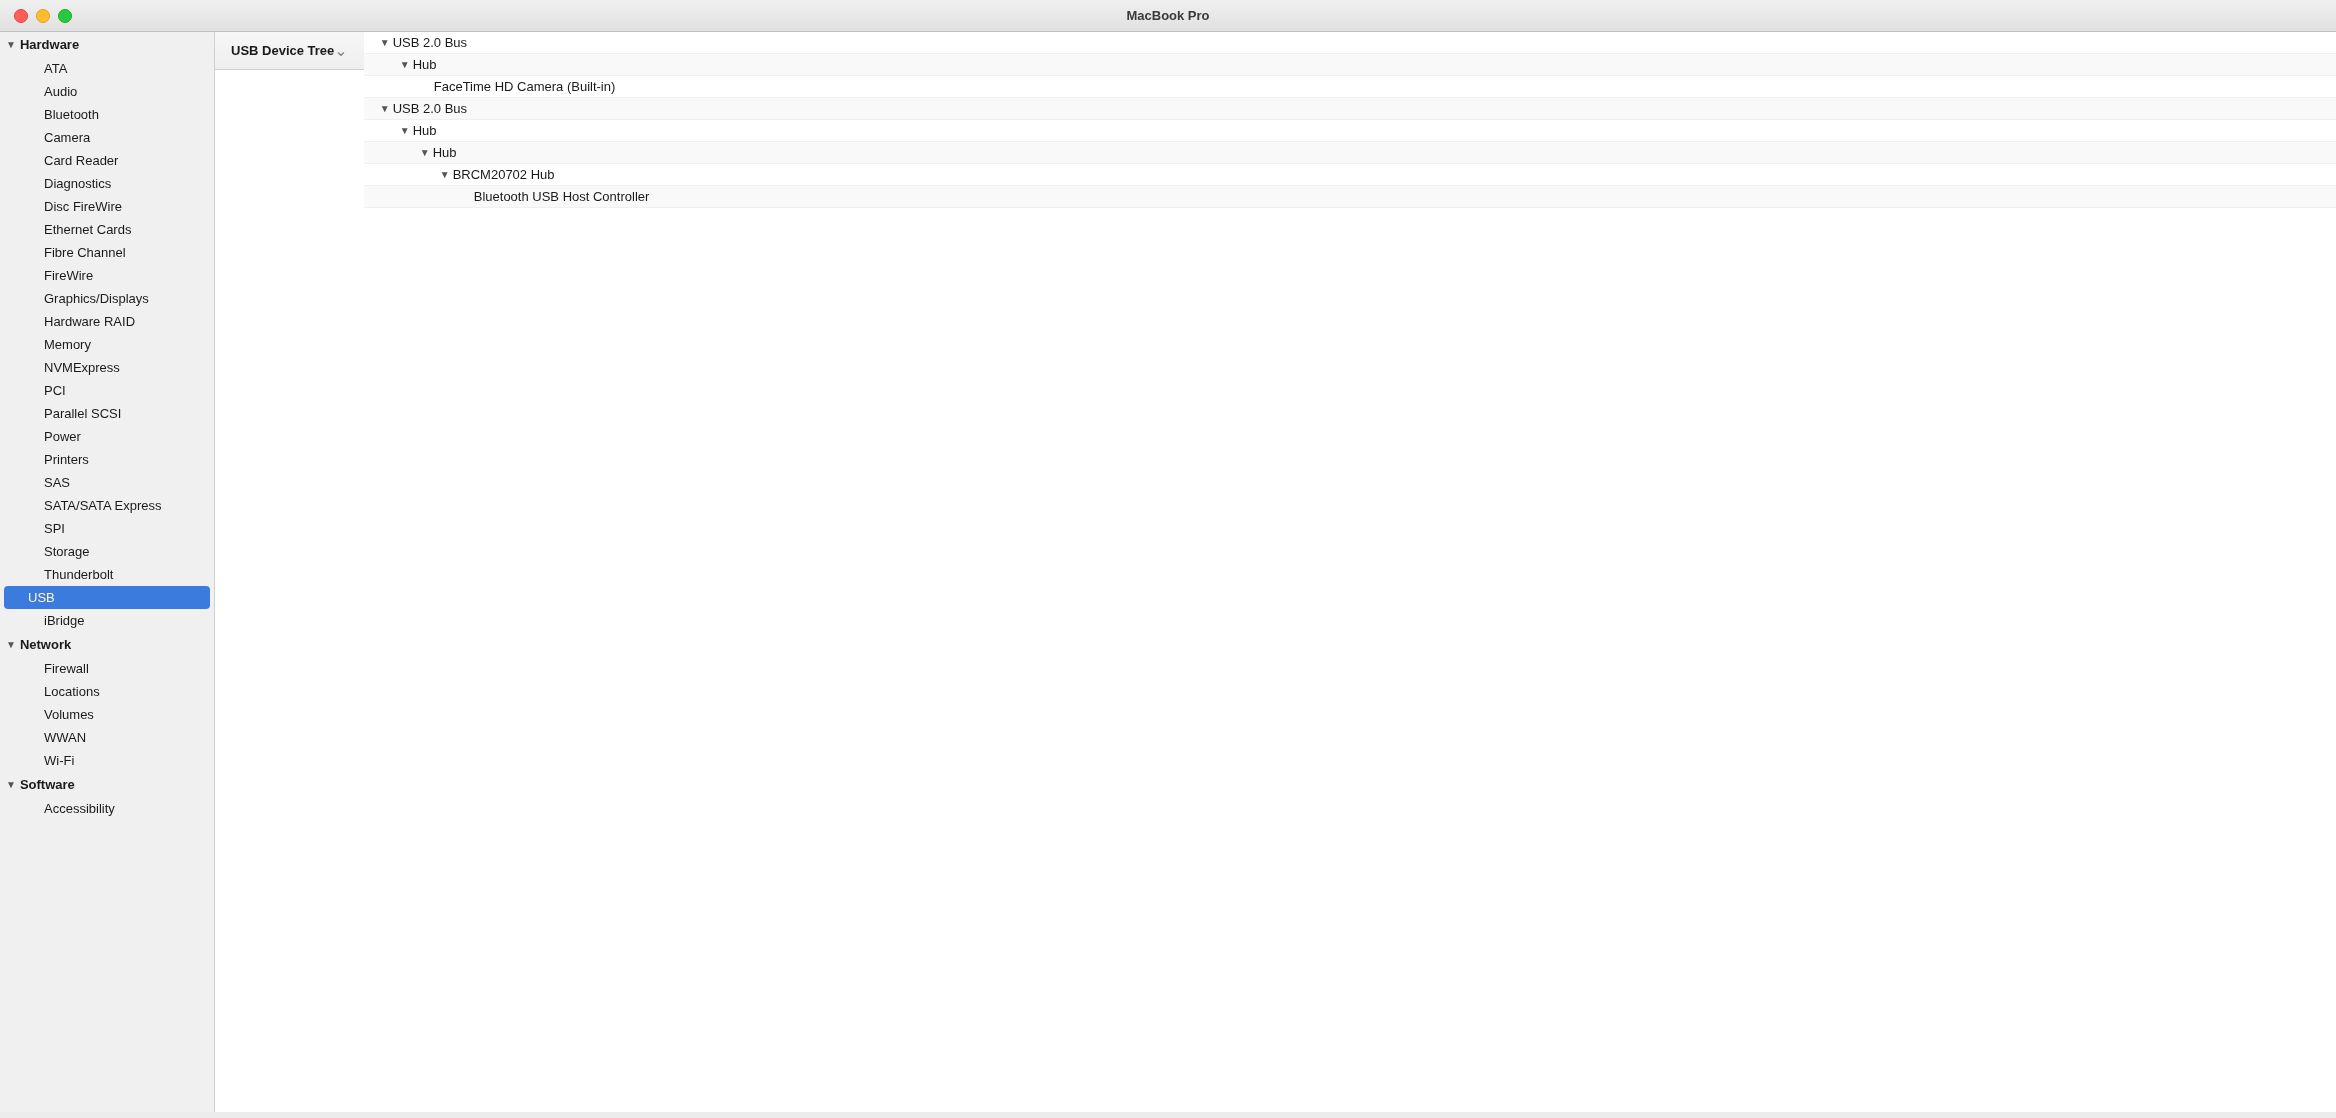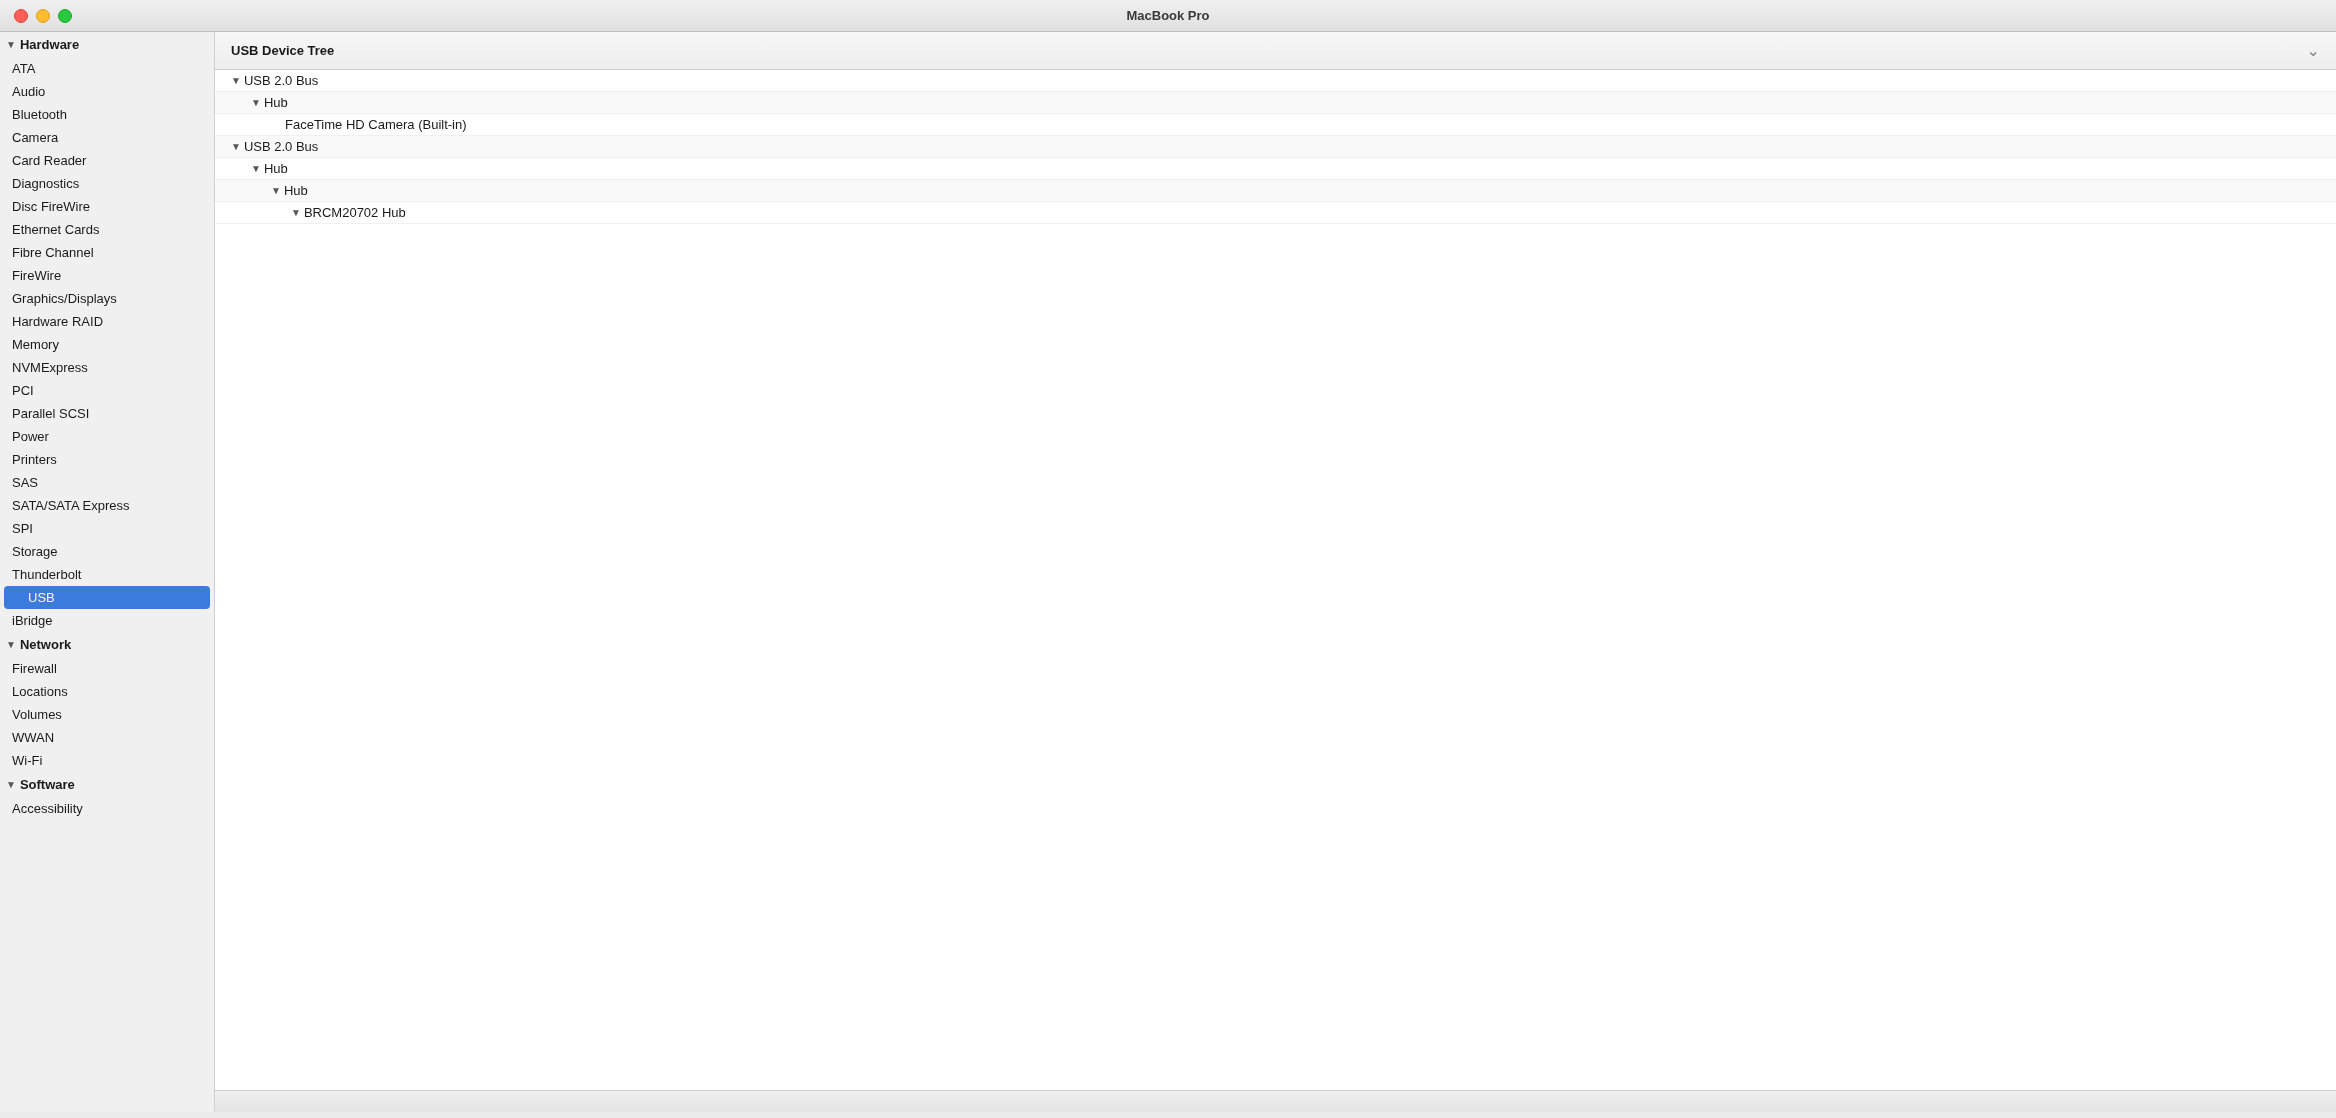--- a/index.html
+++ b/index.html
@@ -75,39 +75,39 @@
       color: #1a1a1a;
       cursor: pointer;
     }
     .sidebar-section-header .arrow {
       display: inline-block;
       margin-right: 4px;
       font-size: 10px;
       color: #555;
     }
     .sidebar-item {
-      padding: 4px 8px 4px 12px;
+      padding: 4px 8px 4px 44px;
       font-size: 13px;
       color: #1a1a1a;
       cursor: pointer;
       white-space: nowrap;
     }
     .sidebar-item.active {
       background: #3b7bde;
       color: #fef9c3;
       border-radius: 4px;
       margin: 0 4px;
       padding-left: 24px;
     }
 
     
     .content {
       flex: 1;
       display: flex;
-      flex-direction: column;
+      flex-direction: row;
       background: #ffffff;
       overflow: hidden;
     }
 
     .content-header {
       height: 38px;
       background: linear-gradient(to bottom, #f7f7f7, #eeeeee);
       border-bottom: 1px solid #d0d0d0;
       display: flex;
       align-items: center;
@@ -253,16 +253,21 @@
         <div class="tree-row">
           <span class="indent" style="display: inline-block; width: 56px;"></span>
           <span class="arrow">▼</span>
           <span class="label">Hub</span>
         </div>
         <div class="tree-row">
           <span class="indent" style="display: inline-block; width: 76px;"></span>
           <span class="arrow">▼</span>
           <span class="label">BRCM20702 Hub</span>
         </div>
+        <div class="tree-row">
+          <span class="indent" style="display: inline-block; width: 96px;"></span>
+          <span style="display: inline-block; width: 14px;"></span>
+          <span class="label">Bluetooth USB Host Controller</span>
+        </div>
       </div>
     <div class="bottom-bar"></div>
   </div>
 </div>
 
 </body></html>

